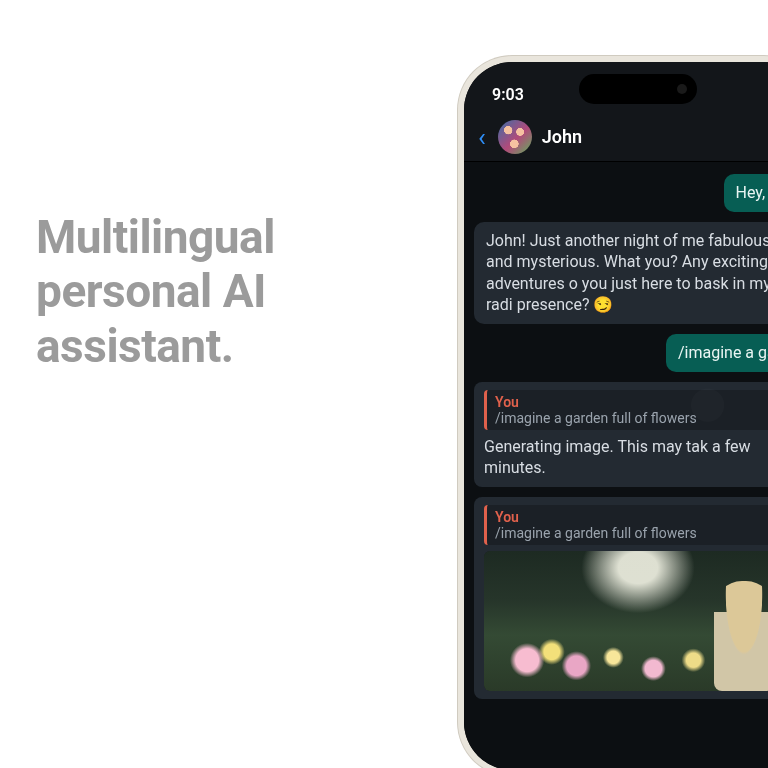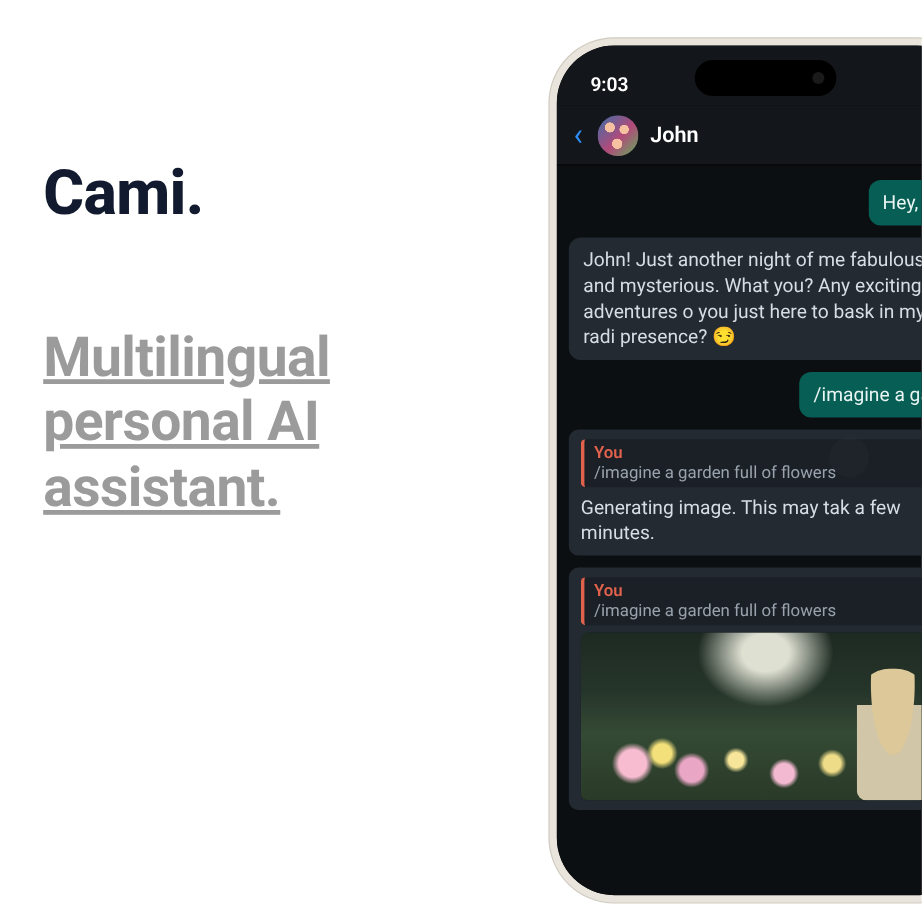--- a/index.html
+++ b/index.html
@@ -26,25 +26,25 @@
     color: #121a2f;
     letter-spacing: -0.5px;
   }
   .tagline {
     margin-top: 80px;
     font-size: 46px;
     font-weight: 700;
     line-height: 1.18;
     color: #9b9b9b;
     letter-spacing: -0.5px;
-    text-decoration: underline;
   }
   .right {
     flex: 1;
     position: relative;
+    margin-top: 24px;
   }
   .phone {
     position: absolute;
     top: 32px;
     left: 18px;
     width: 360px;
     height: 720px;
     background: #e9e5dc;
     border-radius: 54px;
     padding: 6px;
@@ -212,21 +212,20 @@
       linear-gradient(180deg, rgba(0,0,0,0) 0 28%, #dcd0b0 28% 100%);
     border-radius: 28px 28px 8px 8px;
     filter: brightness(0.95);
   }
 </style>
 </head>
 <body>
 
 <div class="page">
   <div class="left">
-    <div class="brand">Cami.</div>
     <div class="tagline">Multilingual personal AI assistant.</div>
   </div>
 
   <div class="right">
     <div class="phone">
       <div class="phone-inner">
         <div class="notch">
           <div class="notch-dot"></div>
         </div>
 

